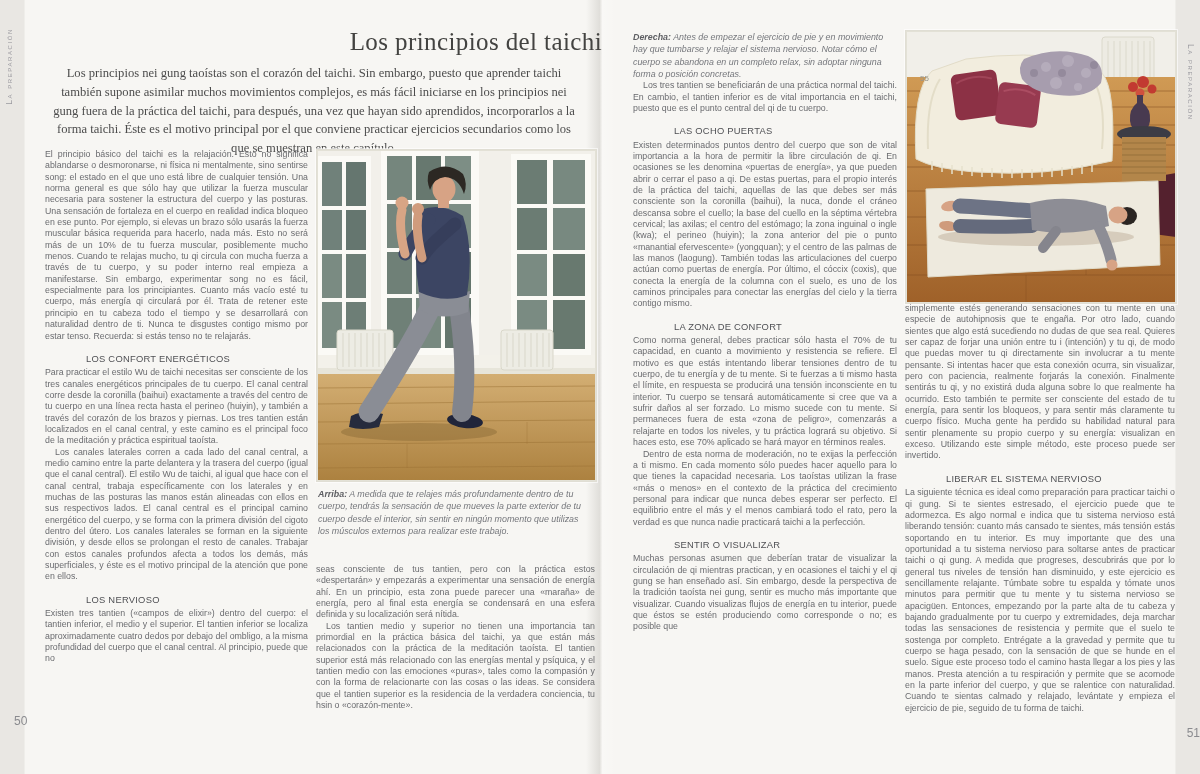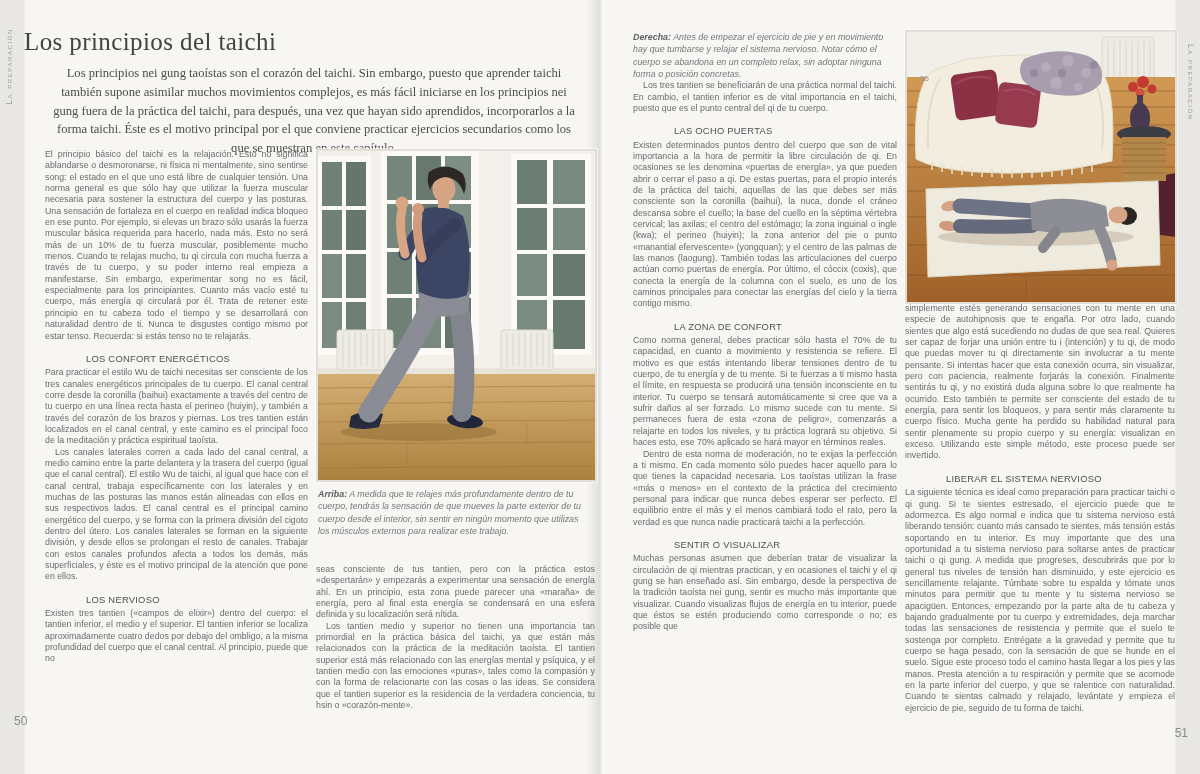--- a/index.html
+++ b/index.html
@@ -13,23 +13,23 @@
   .vlabel{position:absolute;font-variant:small-caps;letter-spacing:1.6px;
     color:#9b9aa0;font-size:8.5px;white-space:nowrap;}
   .vlabel.left{left:4px;top:28px;writing-mode:vertical-rl;transform:rotate(180deg);}
   .vlabel.right{right:4px;top:44px;writing-mode:vertical-rl;}
 
   .fold{position:absolute;left:586px;top:0;bottom:0;width:30px;
     background:linear-gradient(90deg,rgba(120,115,105,0) 0%,rgba(120,115,105,.18) 45%,rgba(255,255,255,.25) 55%,rgba(120,115,105,0) 100%);}
 
   .page-num{position:absolute;font-size:12px;color:#8a8b8f;}
   .page-num.left{left:14px;top:714px;}
-  .page-num.right{right:12px;top:726px;}
-
-  .title{position:absolute;left:24px;top:28px;width:566px;margin:0;text-align:left;
+  .page-num.right{right:0;top:726px;}
+
+  .title{position:absolute;left:36px;top:28px;width:566px;margin:0;text-align:right;
     font-family:"Liberation Serif","DejaVu Serif",serif;font-weight:400;
     font-size:25px;color:#434341;letter-spacing:.4px;}
   .intro{position:absolute;left:52px;top:64px;width:524px;margin:0;text-align:center;
     font-family:"Liberation Serif","DejaVu Serif",serif;
     font-size:12.6px;line-height:18.8px;color:#4c4c4c;}
 
   .col{position:absolute;text-align:justify;color:#6a6b6f;
     font-size:8.8px;line-height:11.35px;}
   .col p{margin:0;}
   .col p.indent{text-indent:10px;}

